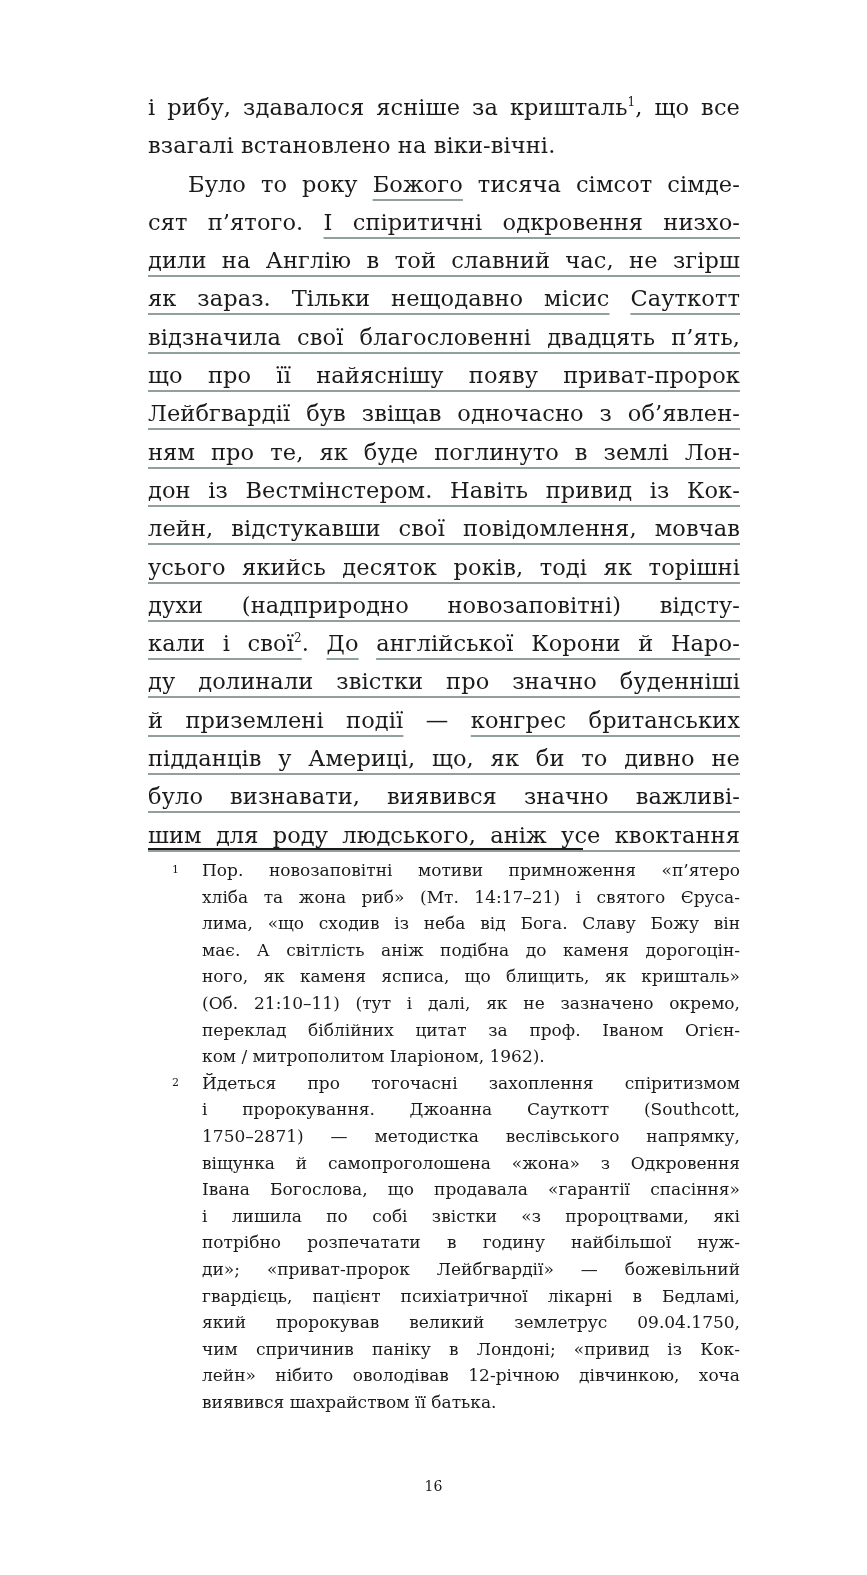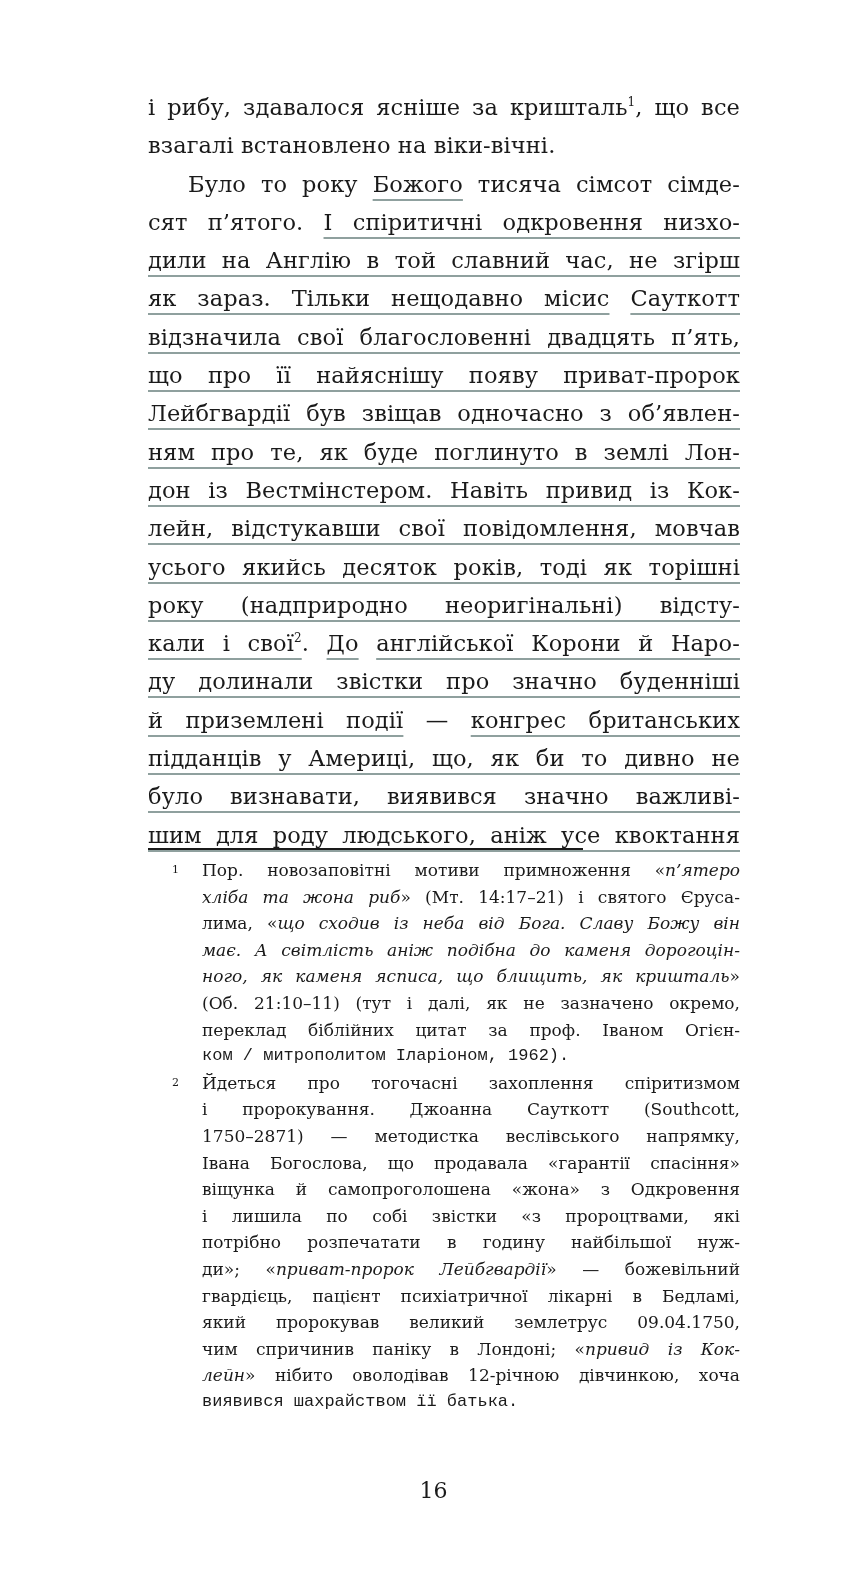--- a/index.html
+++ b/index.html
@@ -20,25 +20,25 @@
   sup { font-size: 12px; line-height: 0; vertical-align: 9px; }
   .sep { position: absolute; left: 148px; top: 848px; width: 435px; height: 1.5px; background: #1a1a1a; }
   .notes {
     position: absolute; left: 148px; top: 857px; width: 592px;
     font-family: "DejaVu Serif", "Liberation Serif", serif;
     font-size: 17px; color: #1a1a1a;
   }
   .note { position: relative; padding-left: 54px; }
   .note-num { position: absolute; left: 24px; top: 0; font-size: 11px; line-height: 26.5px; }
   .nline { height: 26.6px; line-height: 26.6px; white-space: nowrap; text-align: justify; text-align-last: justify; }
-  .nline.last { text-align-last: left; font-family: Liberation Mono, monospace; }
-  .it { font-style: italic; }
+  .nline.last { text-align-last: left; }
+  .it { }
   .pagenum {
     position: absolute; left: 0; width: 867px; top: 1478px; text-align: center;
-    font-family: "DejaVu Serif", "Liberation Serif", serif; font-size: 22px; color: #1a1a1a;
+    font-family: "DejaVu Serif", "Liberation Serif", serif; font-size: 14px; color: #1a1a1a;
   }
 </style>
 </head>
 <body>
 
 <div class="page">
 
   <div class="main">
     <div class="line"><span>і рибу, здавалося ясніше за кришталь</span><sup>1</sup><span>, що все</span></div>
     <div class="line last"><span>взагалі встановлено на віки-вічні.</span></div>
@@ -46,21 +46,21 @@
     <div class="line"><span>сят п’ятого. </span><span class="ul">І спіритичні одкровення низхо-</span></div>
     <div class="line"><span class="ul">дили на Англію в той славний час, не згірш</span></div>
     <div class="line"><span class="ul">як зараз. Тільки нещодавно місис</span> <span class="ul">Сауткотт</span></div>
     <div class="line"><span class="ul">відзначила свої благословенні двадцять п’ять,</span></div>
     <div class="line"><span class="ul">що про її найяснішу появу приват-пророк</span></div>
     <div class="line"><span class="ul">Лейбгвардії був звіщав одночасно з об’явлен-</span></div>
     <div class="line"><span class="ul">ням про те, як буде поглинуто в землі Лон-</span></div>
     <div class="line"><span class="ul">дон із Вестмінстером. Навіть привид із Кок-</span></div>
     <div class="line"><span class="ul">лейн, відстукавши свої повідомлення, мовчав</span></div>
     <div class="line"><span class="ul">усього якийсь десяток років, тоді як торішні</span></div>
-    <div class="line"><span class="ul">року (надприродно неоригінальні) відсту-</span></div>
+    <div class="line"><span class="ul">духи (надприродно новозаповітні) відсту-</span></div>
     <div class="line"><span class="ul"><span>кали і свої</span><sup>2</sup></span><span>.</span> <span class="ul">До</span> <span class="ul">англійської Корони й Наро-</span></div>
     <div class="line"><span class="ul">ду долинали звістки про значно буденніші</span></div>
     <div class="line"><span class="ul">й приземлені події</span><span> — </span><span class="ul">конгрес британських</span></div>
     <div class="line"><span class="ul">підданців у Америці, що, як би то дивно не</span></div>
     <div class="line"><span class="ul">було визнавати, виявився значно важливі-</span></div>
     <div class="line"><span class="ul">шим для роду людського, аніж усе квоктання</span></div>
   </div>
 
   <div class="sep"></div>
 
@@ -74,22 +74,22 @@
         <div class="nline"><span class="it">ного, як каменя ясписа, що блищить, як кришталь</span><span>»</span></div>
         <div class="nline"><span>(Об. 21:10–11) (тут і далі, як не зазначено окремо,</span></div>
         <div class="nline"><span>переклад біблійних цитат за проф. Іваном Огієн-</span></div>
         <div class="nline last"><span>ком / митрополитом Іларіоном, 1962).</span></div>
       </div>
       <div class="note">
         <span class="note-num">2</span>
         <div class="nline"><span>Йдеться про тогочасні захоплення спіритизмом</span></div>
         <div class="nline"><span>і пророкування. Джоанна Сауткотт (Southcott,</span></div>
         <div class="nline"><span>1750–2871) — методистка веслівського напрямку,</span></div>
+        <div class="nline"><span>віщунка й самопроголошена «жона» з Одкровення</span></div>
         <div class="nline"><span>Івана Богослова, що продавала «гарантії спасіння»</span></div>
-        <div class="nline"><span>віщунка й самопроголошена «жона» з Одкровення</span></div>
         <div class="nline"><span>і лишила по собі звістки «з пророцтвами, які</span></div>
         <div class="nline"><span>потрібно розпечатати в годину найбільшої нуж-</span></div>
         <div class="nline"><span>ди»; «</span><span class="it">приват-пророк Лейбгвардії</span><span>» — божевільний</span></div>
         <div class="nline"><span>гвардієць, пацієнт психіатричної лікарні в Бедламі,</span></div>
         <div class="nline"><span>який пророкував великий землетрус 09.04.1750,</span></div>
         <div class="nline"><span>чим спричинив паніку в Лондоні; «</span><span class="it">привид із Кок-</span></div>
         <div class="nline"><span class="it">лейн</span><span>» нібито оволодівав 12-річною дівчинкою, хоча</span></div>
         <div class="nline last"><span>виявився шахрайством її батька.</span></div>
       </div>
     </div>

